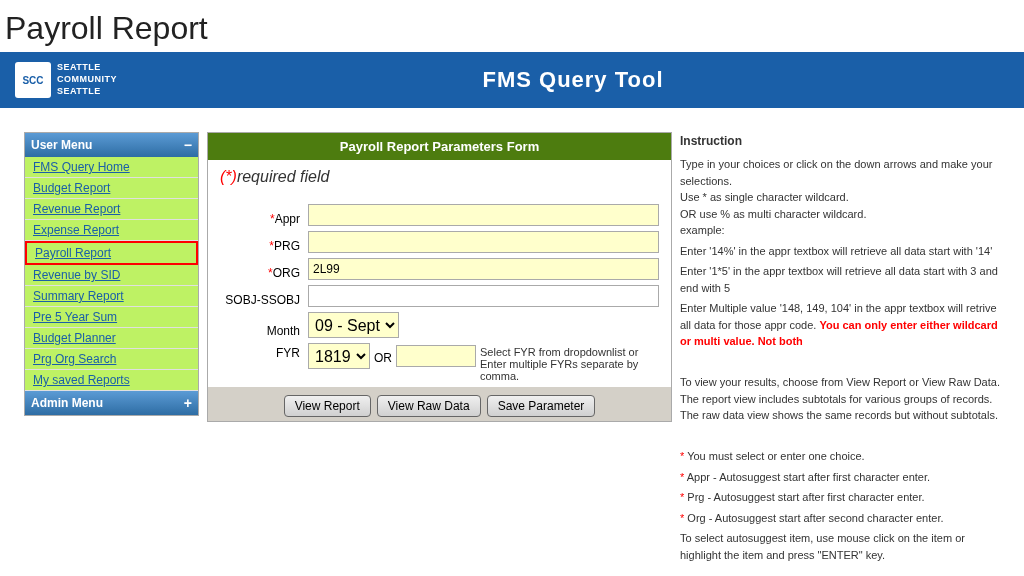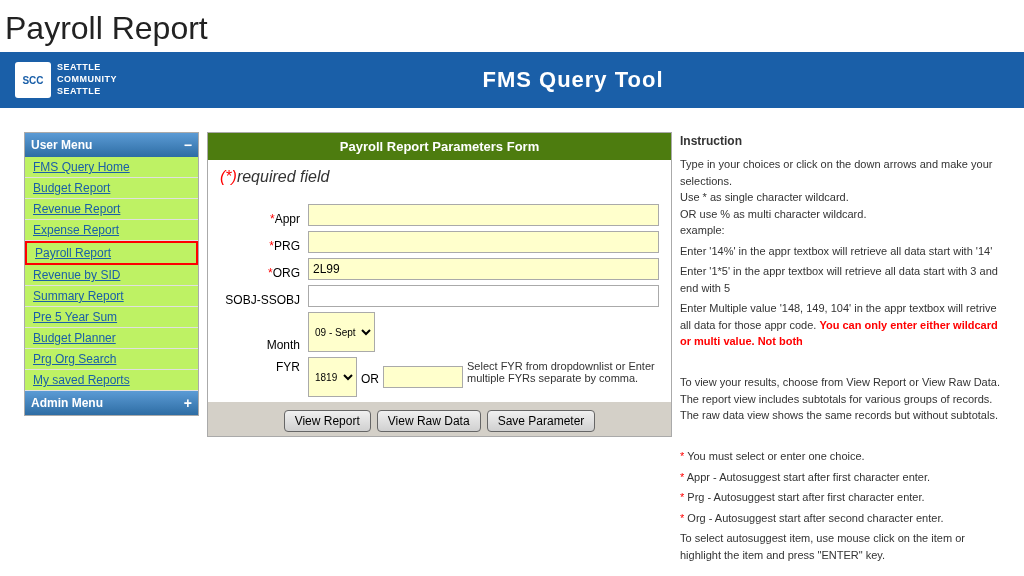--- a/index.html
+++ b/index.html
@@ -134,24 +134,24 @@
     .form-input {
       flex: 1;
       height: 22px;
       border: 1px solid #aaa;
       background: #ffffcc;
       padding: 2px 4px;
       font-size: 12px;
     }
     .form-input.white-bg { background: #fff; }
     .form-select {
-      height: 40px;
+      height: 26px;
       border: 1px solid #aaa;
       background: #ffffcc;
-      font-size: 10px;
+      font-size: 16px;
       padding: 0 2px;
     }
     .fyr-row {
       display: flex;
       align-items: flex-start;
       margin-bottom: 5px;
       gap: 8px;
       justify-content: space-between;
     }
     .fyr-label {

